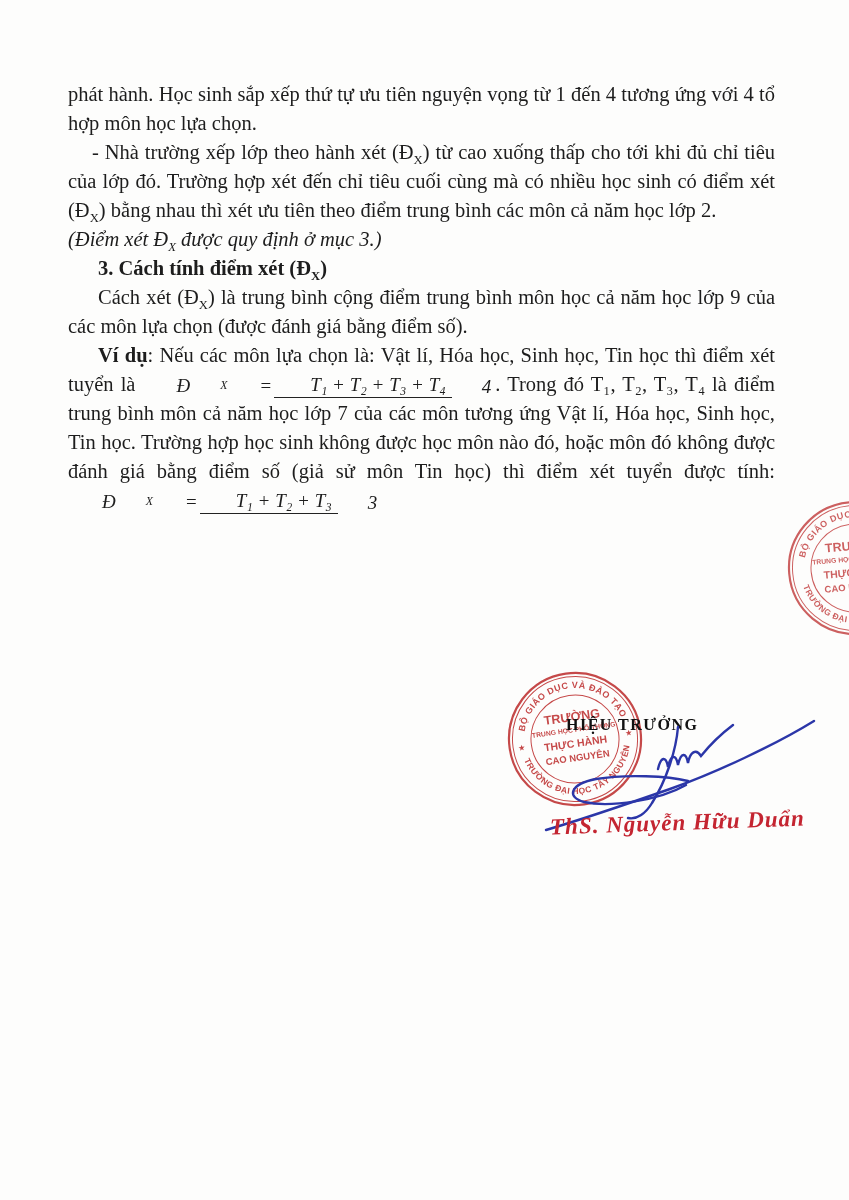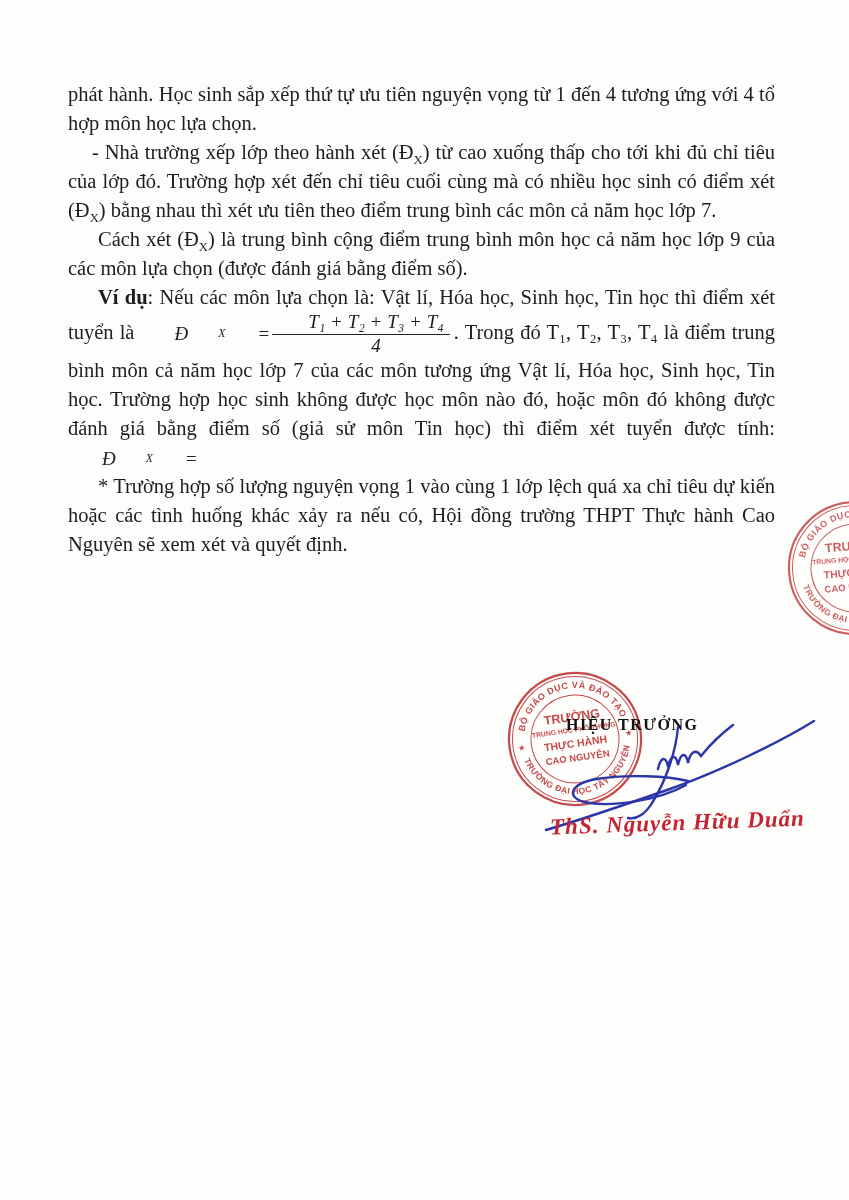--- a/index.html
+++ b/index.html
@@ -35,21 +35,21 @@
   .b{font-weight:bold;}
   .i{font-style:italic;}
   sub{font-size:0.62em;line-height:0;}
   .formula{
     display:inline-flex;align-items:center;white-space:nowrap;
     font-size:19px;font-style:italic;
     margin:0 4px;vertical-align:middle;
     line-height:1.05;
   }
   .formula .eq{margin:0 3px;font-style:normal;}
-  .frac{display:inline-flex;flex-direction:column;align-items:center;line-height:1.08;}
+  .frac{display:inline-flex;flex-direction:row;align-items:center;line-height:1.08;}
   .frac .num{border-bottom:1.6px solid #222;padding:0 6px 1px;}
   .frac .den{padding-top:1px;}
   
   .ht-title{
     position:absolute;left:566px;top:716px;
     font-size:16px;font-weight:bold;letter-spacing:1.5px;
     color:#111;
   }
   .signer{
     position:absolute;left:550px;top:810px;
@@ -75,36 +75,41 @@
   }
   .sig path{fill:none;stroke:var(--sig-blue);stroke-width:2.4;stroke-linecap:round;}
 </style>
 </head>
 <body>
 
 <div class="page">
 
   <div class="textblock">
     <p class="para"><span>phát hành. Học sinh sắp xếp thứ tự ưu tiên nguyện vọng từ 1 đến 4 tương ứng với 4 tổ hợp môn học lựa chọn.</span></p>
-    <p class="para ind"><span>- Nhà trường xếp lớp theo hành xét (Đ</span><sub>X</sub><span>) từ cao xuống thấp cho tới khi đủ chỉ tiêu của lớp đó. Trường hợp xét đến chỉ tiêu cuối cùng mà có nhiều học sinh có điểm xét (Đ</span><sub>X</sub><span>)  bằng nhau thì xét ưu tiên theo điểm trung bình các môn cả năm học lớp 7.</span></p>
+    <p class="para ind"><span>- Nhà trường xếp lớp theo hành xét (Đ</span><sub>X</sub><span>) từ cao xuống thấp cho tới khi đủ chỉ tiêu của lớp đó. Trường hợp xét đến chỉ tiêu cuối cùng mà có nhiều học sinh có điểm xét (Đ</span><sub>X</sub><span>)  bằng nhau thì xét ưu tiên theo điểm trung bình các môn cả năm học lớp 2.</span></p>
+    <p class="para note"><span class="i">(Điểm xét Đ</span><sub class="i">X</sub><span class="i"> được quy định ở mục 3.)</span></p>
+    <p class="para ind2"><span class="b">3. Cách tính điểm xét (Đ</span><sub class="b">X</sub><span class="b">)</span></p>
     <p class="para ind2"><span>Cách xét (Đ</span><sub>X</sub><span>) là trung bình cộng điểm trung bình môn học cả năm học lớp 9 của các môn lựa chọn (được đánh giá bằng điểm số).</span></p>
     <p class="para ind2"><span class="b">Ví dụ</span><span>: Nếu các môn lựa chọn là: Vật lí, Hóa học, Sinh học, Tin học thì điểm xét tuyển là </span><span class="formula">
           <span class="i">Đ</span>
           <sub class="i">X</sub>
           <span class="eq">=</span>
           <span class="frac">
             <span class="num i">T₁ + T₂ + T₃ + T₄</span>
             <span class="den i">4</span>
           </span>
         </span><span>. Trong đó T₁, T₂, T₃, T₄ là điểm trung bình môn cả năm học lớp 7 của các môn tương ứng Vật lí, Hóa học, Sinh học, Tin học. Trường hợp học sinh không được học môn nào đó, hoặc môn đó không được đánh giá bằng điểm số (giả sử môn Tin học) thì điểm xét tuyển được tính: </span><span class="formula">
           <span class="i">Đ</span>
           <sub class="i">X</sub>
           <span class="eq">=</span>
+          <span class="frac">
+            <span class="num i">T₁ + T₂ + T₃</span>
+            <span class="den i">3</span>
+          </span>
         </span></p>
-    <p class="para ind2"><span>* Trường hợp số lượng nguyện vọng 1 vào cùng 1 lớp lệch quá xa chỉ tiêu dự kiến hoặc các tình huống khác xảy ra nếu có, Hội đồng trường THPT Thực hành Cao Nguyên sẽ xem xét và quyết định.</span></p>
   </div>
 
   <svg class="stamp" viewBox="0 0 140 140">
     <defs>
       <path id="arcT" d="M 19,70 A 51,51 0 1 1 121,70"></path>
       <path id="arcB" d="M 15,70 A 55,55 0 0 0 125,70"></path>
     </defs>
     <circle class="stampline" cx="70" cy="70" r="66" stroke-width="2.2"></circle>
     <circle class="stampline" cx="70" cy="70" r="62.5" stroke-width="1"></circle>
     <circle class="stampline" cx="70" cy="70" r="44" stroke-width="1"></circle>

